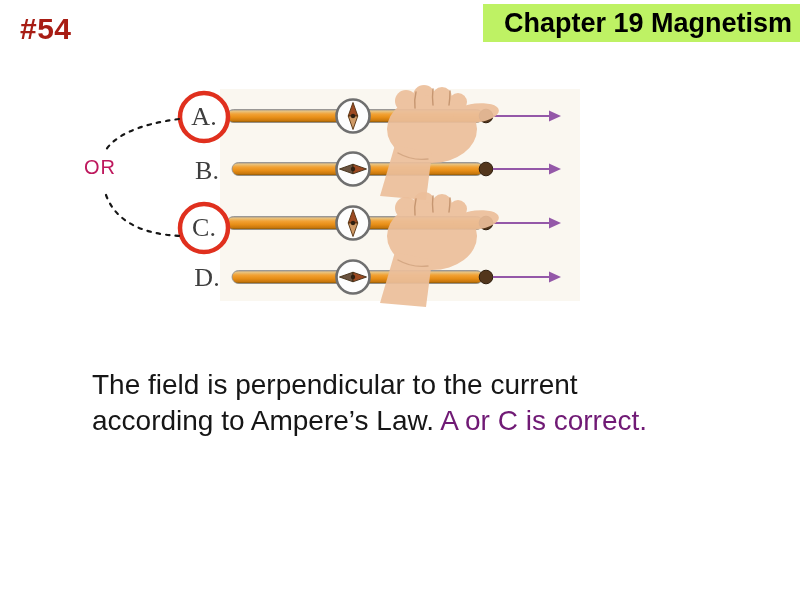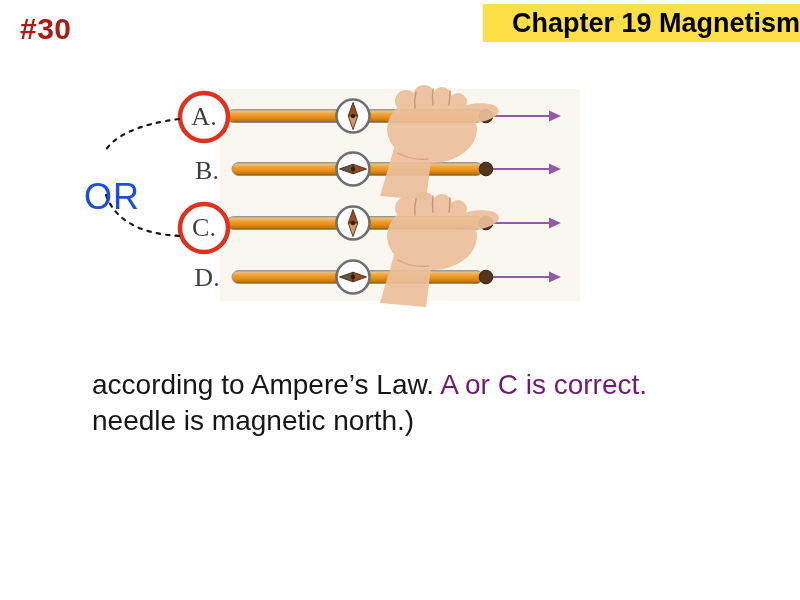--- a/index.html
+++ b/index.html
@@ -7,51 +7,51 @@
     width:800px;height:600px;background:#ffffff;
     font-family:"Liberation Sans",sans-serif;position:relative;overflow:hidden;
   }
   .slide{position:absolute;inset:0;}
   .problem-number{
     position:absolute;left:20px;top:12px;
     font-size:30px;font-weight:bold;color:#A81D14;letter-spacing:0.5px;
   }
   .banner{
     position:absolute;left:483px;top:4px;width:317px;height:38px;
-    background:#fde047;box-sizing:border-box;padding-left:8px;
+    background:#bef264;box-sizing:border-box;
   }
   .banner-text{
     display:block;padding-left:21px;line-height:38px;white-space:nowrap;
     font-size:27px;font-weight:600;color:#000000;
   }
   .diagram-svg{position:absolute;left:80px;top:83px;}
   .opt-label{
     position:absolute;width:42px;text-align:center;
     font-family:"Liberation Serif",serif;font-size:26px;color:#3e3e3e;
   }
   .lbl-a{left:183px;top:102px;}
   .lbl-b{left:186px;top:156px;}
   .lbl-c{left:183px;top:213px;}
   .lbl-d{left:186px;top:263px;}
   .or-label{
-    position:absolute;left:84px;top:176px;
-    font-size:36px;color:#1d4ed8;letter-spacing:1px;
+    position:absolute;left:84px;top:156px;
+    font-size:20px;color:#be185d;letter-spacing:1px;
   }
   .explanation{
     position:absolute;left:92px;top:367px;width:600px;
     font-size:28px;line-height:35.5px;color:#161616;
   }
   .answer-red{color:#701a75;}
 </style>
 </head>
 <body>
 
 <div class="slide">
 
-  <div class="problem-number">#30</div>
+  <div class="problem-number">#54</div>
 
   <div class="banner">
     <span class="banner-text">Chapter 19 Magnetism</span>
   </div>
 
   <svg class="diagram-svg" width="500" height="230" viewBox="0 0 500 230" xmlns="http://www.w3.org/2000/svg" xmlns:xlink="http://www.w3.org/1999/xlink">
     <defs>
       <linearGradient id="wireGrad" x1="0" y1="0" x2="0" y2="1">
         <stop offset="0" stop-color="#a89e92"></stop>
         <stop offset="0.15" stop-color="#e8c07a"></stop>
@@ -157,17 +157,17 @@
   </svg>
 
   <span class="opt-label lbl-a">A.</span>
   <span class="opt-label lbl-b">B.</span>
   <span class="opt-label lbl-c">C.</span>
   <span class="opt-label lbl-d">D.</span>
 
   <span class="or-label">OR</span>
 
   <div class="explanation">
+    <div>The field is perpendicular to the current</div>
     <div><span>according to Ampere’s Law. </span><span class="answer-red">A or C is correct.</span></div>
-    <div>needle is magnetic north.)</div>
   </div>
 
 </div>
 
 </body></html>

